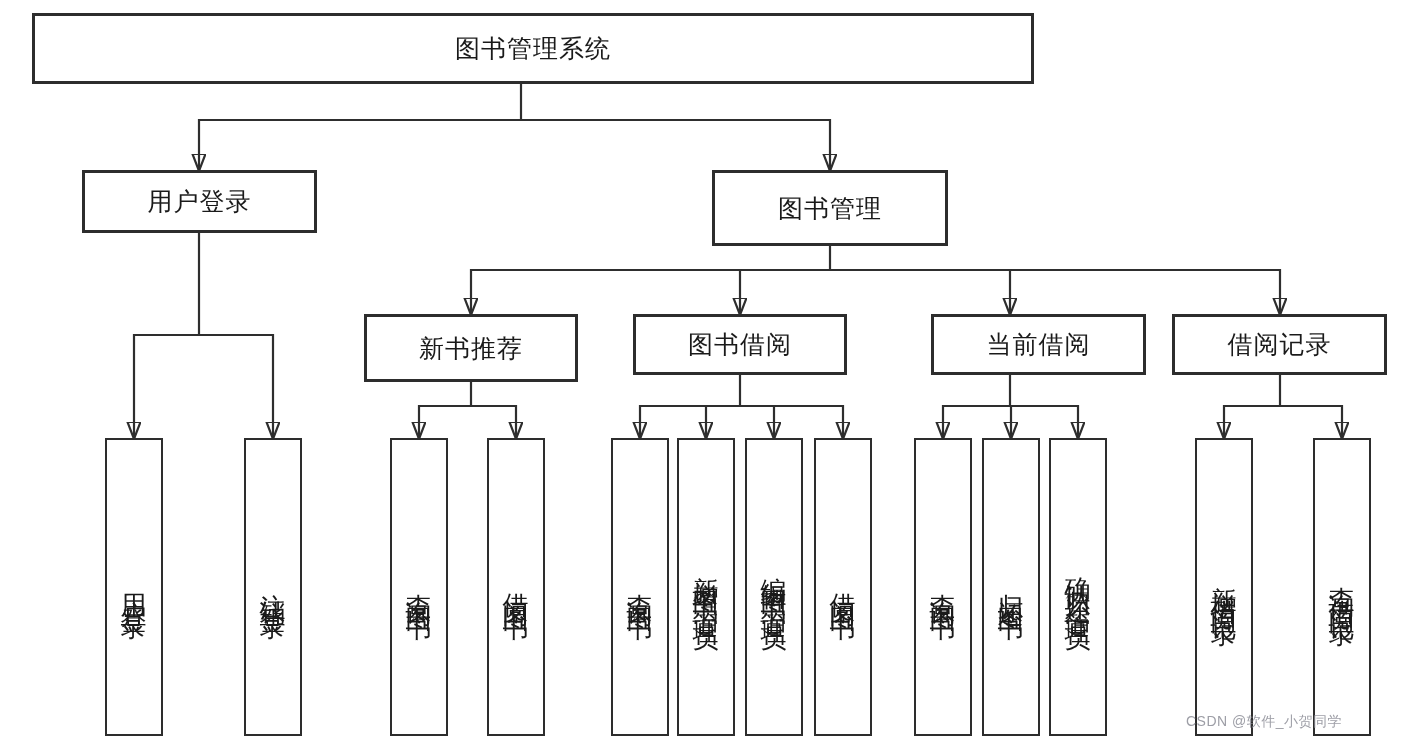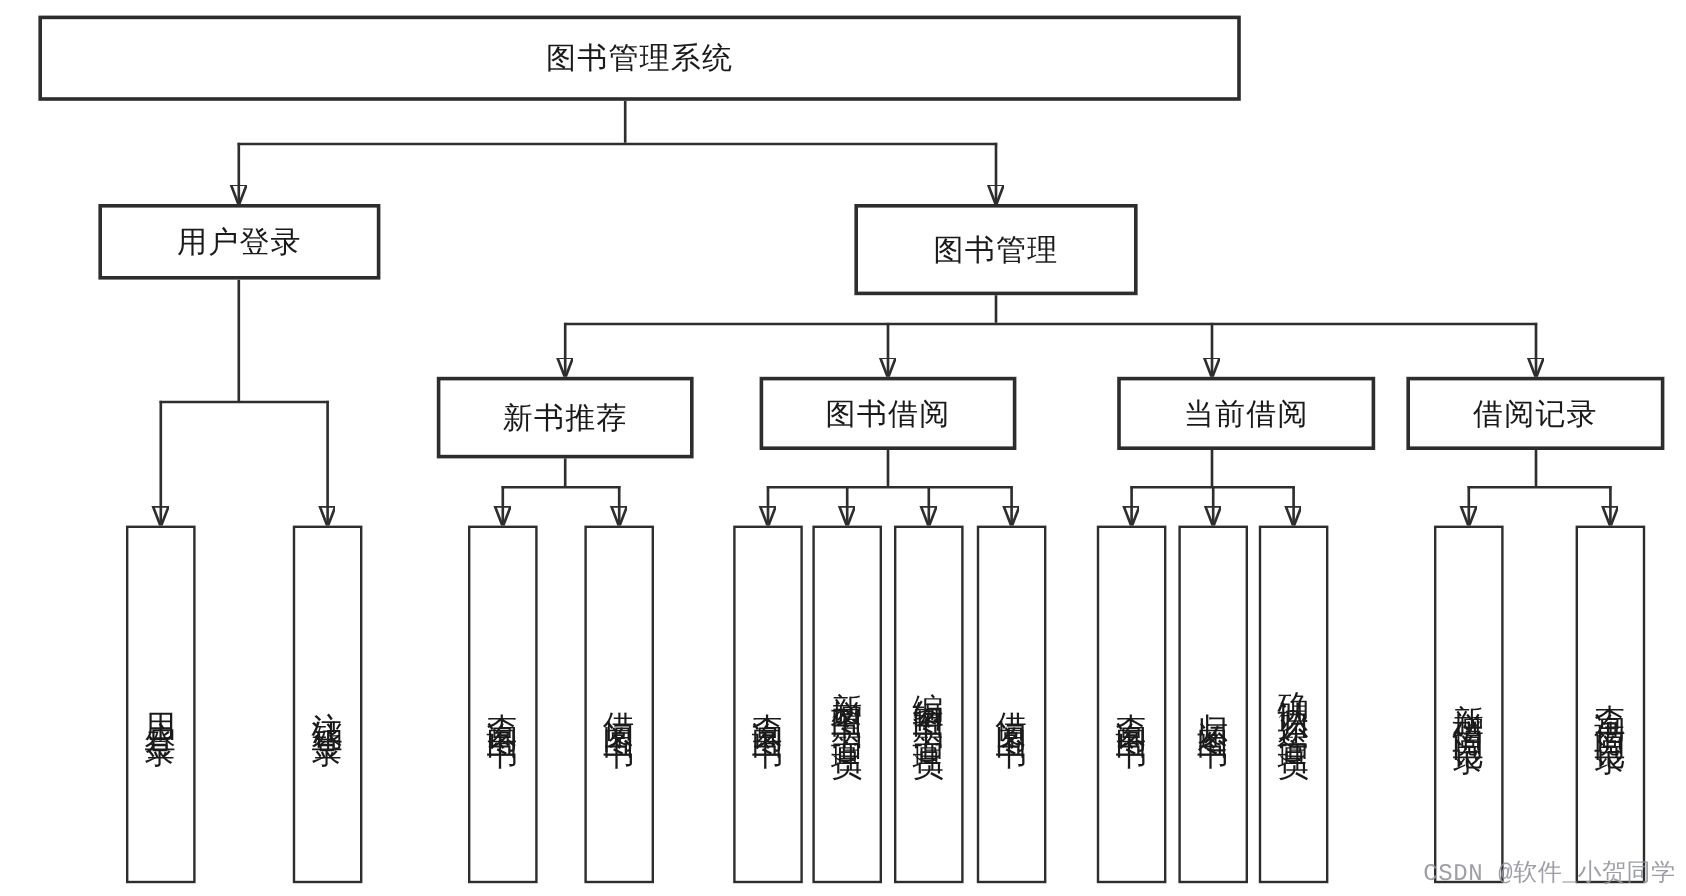--- a/index.html
+++ b/index.html
@@ -50,26 +50,25 @@
     writing-mode: vertical-rl;
     text-orientation: mixed;
     font-size: 26px;
     line-height: 1;
     letter-spacing: 7px;
   }
   .watermark {
     position: absolute;
     left: 1186px;
     top: 713px;
-    font-size: 20px;
+    font-size: 14px;
     color: rgba(146, 147, 156, 0.9);
     letter-spacing: 0.5px;
     white-space: nowrap;
     z-index: 10;
-    font-family: Liberation Mono, monospace;
   }
 </style>
 </head>
 <body>
 
 <div class="canvas">
 
   <svg class="connectors" viewBox="0 0 1405 747" xmlns="http://www.w3.org/2000/svg">
     <defs>
       <marker id="arw" markerUnits="userSpaceOnUse" markerWidth="20" markerHeight="16" refX="16" refY="6.5" orient="auto">

